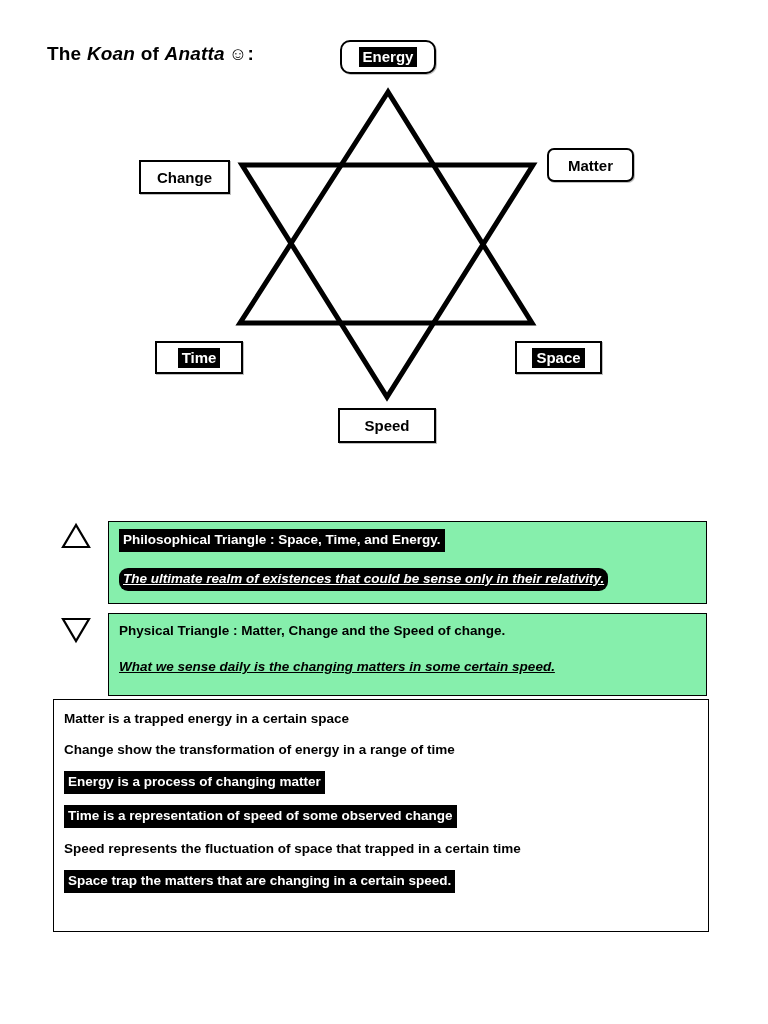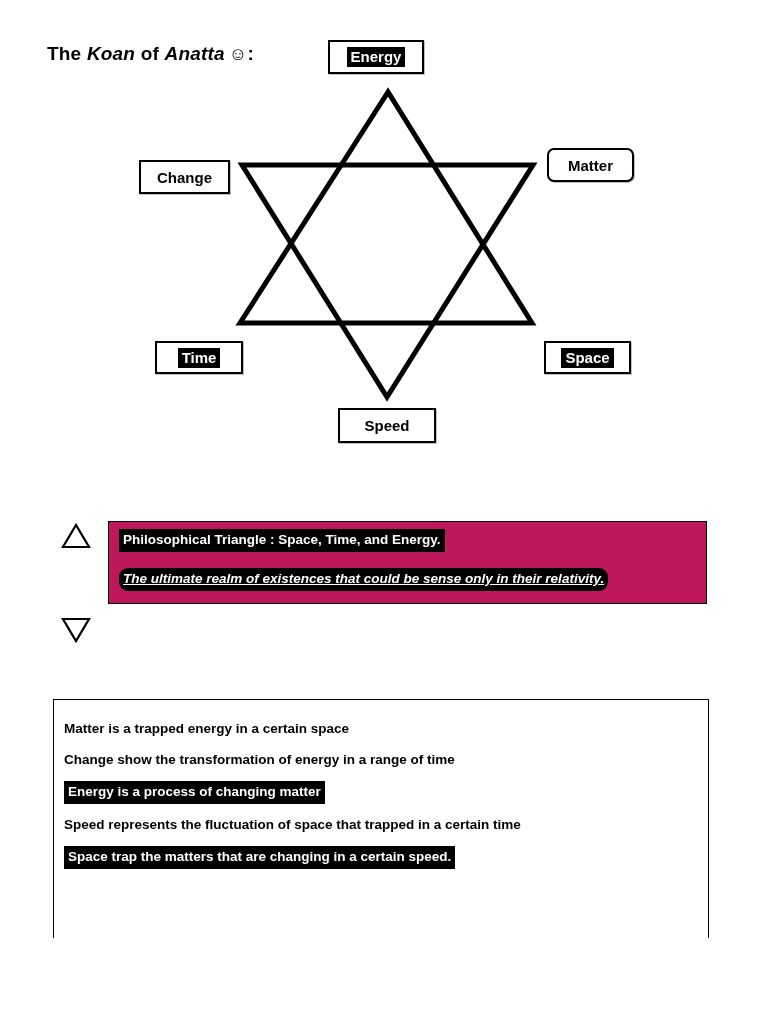--- a/index.html
+++ b/index.html
@@ -48,21 +48,21 @@
   }
 
   
   .legend-symbol { position: absolute; }
   .legend-box {
     position: absolute;
     left: 108px;
     width: 577px;
     height: 58px;
     border: 1.5px solid #000000;
-    background: #be185d;
+    background: #86efac;
     padding: 7px 10px 16px 10px;
     font-size: 13.5px;
     font-weight: bold;
     line-height: 20px;
   }
   .legend-box .line1 { display: inline-block; }
   .legend-box .line2 {
     display: inline-block;
     margin-top: 16px;
     font-style: italic;
@@ -72,21 +72,21 @@
 
   
   .statements-box {
     position: absolute;
     left: 53px;
     top: 699px;
     width: 634px;
     height: 213px;
     border: 1.5px solid #000000;
     background: #ffffff;
-    padding: 19px 10px;
+    padding: 9px 10px;
     font-size: 13.5px;
     font-weight: bold;
   }
   .statement { margin-bottom: 11px; line-height: 20px; }
   .statement span { display: inline-block; }
   .statement .hl { padding: 1px 4px 2px 4px; }
 </style>
 </head>
 <body>
 
@@ -97,69 +97,76 @@
     <span class="it">Koan</span>
     <span>of</span>
     <span class="it">Anatta</span><span class="smiley">☺</span><span>:</span>
   </div>
 
   <svg class="star-svg" width="360" height="340" viewBox="0 0 360 340">
     <polygon points="188,14 40,245 332,245" fill="none" stroke="#000000" stroke-width="5"></polygon>
     <polygon points="42,87 333,87 187,319" fill="none" stroke="#000000" stroke-width="5"></polygon>
   </svg>
 
-  <div class="node-box" style="left:328px; top:40px; width:92px; height:30px;">
+  <div class="node-box" style="left:340px; top:40px; width:92px; height:30px;border-radius:10px;">
     <span class="hl">Energy</span>
   </div>
 
   <div class="node-box" style="left:139px; top:160px; width:87px; height:30px;">
     <span>Change</span>
   </div>
 
   <div class="node-box" style="left:547px; top:148px; width:83px; height:30px;border-radius:7px;">
     <span>Matter</span>
   </div>
 
   <div class="node-box" style="left:155px; top:341px; width:84px; height:29px;">
     <span class="hl">Time</span>
   </div>
 
-  <div class="node-box" style="left:544px; top:341px; width:83px; height:29px;">
+  <div class="node-box" style="left:515px; top:341px; width:83px; height:29px;">
     <span class="hl">Space</span>
   </div>
 
   <div class="node-box" style="left:338px; top:408px; width:94px; height:31px;">
     <span>Speed</span>
   </div>
 
   <svg class="legend-symbol" style="left:61px; top:522px;" width="30" height="28" viewBox="0 0 30 28">
     <polygon points="15,3 2,25 28,25" fill="none" stroke="#000000" stroke-width="2.2"></polygon>
   </svg>
 
   <div class="legend-box" style="top:521px;">
     <span class="line1 hl">Philosophical Triangle : Space, Time, and Energy.</span><br>
     <span class="line2 hl">The ultimate realm of existences that could be sense only in their relativity.</span>
   </div>
 
   <svg class="legend-symbol" style="left:61px; top:616px;" width="30" height="28" viewBox="0 0 30 28">
     <polygon points="2,3 28,3 15,25" fill="none" stroke="#000000" stroke-width="2.2"></polygon>
   </svg>
 
+  <div class="legend-box" style="top:613px;">
+    <span class="line1">Physical Triangle : Matter, Change and the Speed of change.</span><br>
+    <span class="line2">What we sense daily is the changing matters in some certain speed.</span>
+  </div>
 
   <div class="statements-box">
     <div class="statement">
       <span>Matter is a trapped energy in a certain space</span>
     </div>
     <div class="statement">
       <span>Change show the transformation of energy in a range of time</span>
     </div>
     <div class="statement">
       <span class="hl">Energy is a process of changing matter</span>
     </div>
     <div class="statement">
+      <span class="hl">Time is a representation of speed of some observed change</span>
+    </div>
+    <div class="statement">
       <span>Speed represents the fluctuation of space that trapped in a certain time</span>
     </div>
     <div class="statement">
       <span class="hl">Space trap the matters that are changing in a certain speed.</span>
     </div>
   </div>
 
 </div>
 
 </body></html>

